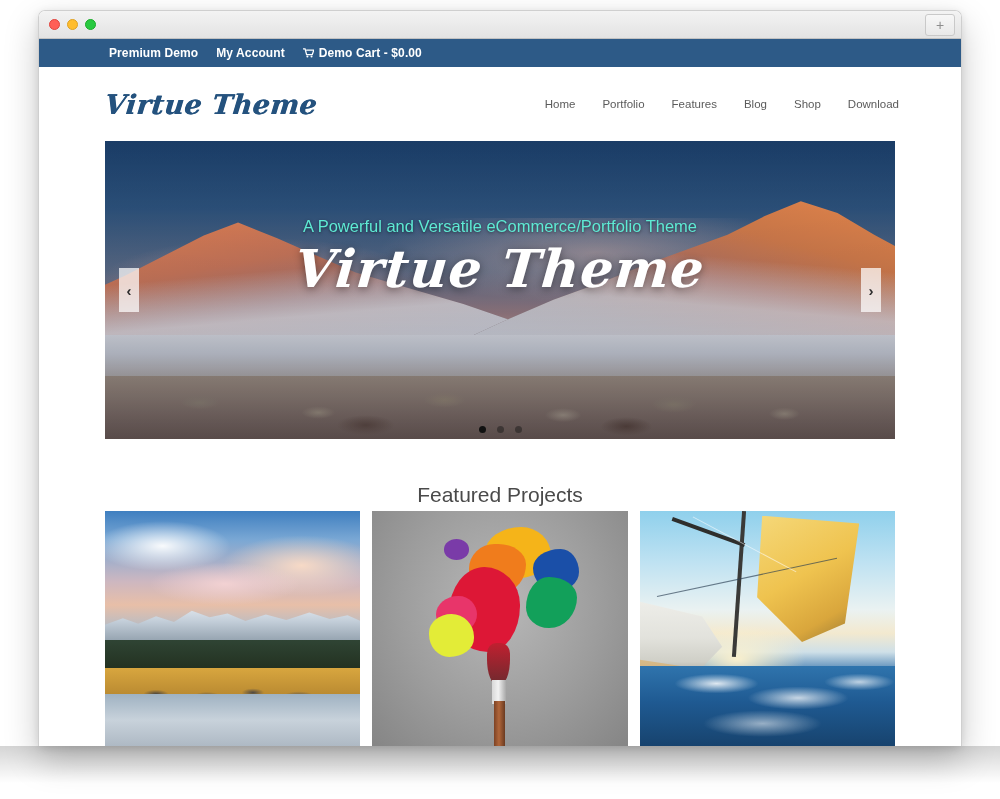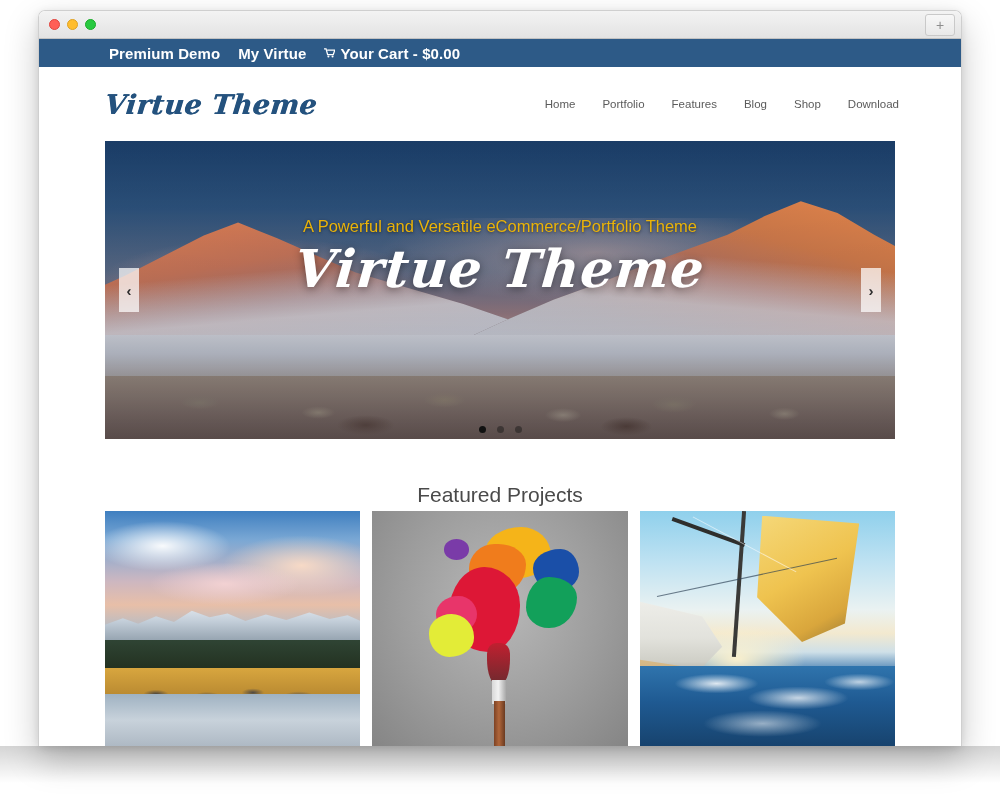--- a/index.html
+++ b/index.html
@@ -84,21 +84,21 @@
     padding: 0 0 0 0;
     position: relative;
   }
   #topbar-left {
     display: flex; align-items: center;
     gap: 18px;
     margin-left: 70px;
   }
   .topbar-link {
     color: #ffffff;
-    font-size: 15px;
+    font-size: 12px;
     font-weight: bold;
     letter-spacing: 0.1px;
     white-space: nowrap;
     display: flex; align-items: center; gap: 5px;
   }
   .cart-icon { display: inline-block; width: 11px; height: 10px; position: relative; }
   .cart-icon svg { display: block; }
 
   #search-wrap {
     position: absolute;
@@ -234,21 +234,21 @@
   }
 
   #hero-caption {
     position: absolute; left: 0; right: 0; top: 76px;
     text-align: center;
     color: #fff;
     z-index: 5;
   }
   #hero-subtitle {
     font-size: 16.5px;
-    color: #eab308;
+    color: #5eead4;
     text-shadow: 0 1px 3px rgba(0,0,0,0.5);
     margin-bottom: 6px;
   }
   #hero-title {
     font-family: "DejaVu Serif", serif;
     font-style: italic;
     font-weight: bold;
     font-size: 52px;
     line-height: 1.05;
     color: #ffffff;
@@ -387,31 +387,31 @@
   </div>
 
   <div id="viewport">
 
     <div id="topbar">
       <div id="topbar-left">
         <a class="topbar-link">
           <span>Premium Demo</span>
         </a>
         <a class="topbar-link">
-          <span>My Virtue</span>
+          <span>My Account</span>
         </a>
         <a class="topbar-link">
           <span class="cart-icon">
             <svg width="11" height="10" viewBox="0 0 16 14">
               <path d="M0 1h3l2.2 8.2h8.3l2.2-6.4H4.6" fill="none" stroke="#ffffff" stroke-width="1.8"></path>
               <circle cx="6.4" cy="12.2" r="1.5" fill="#ffffff"></circle>
               <circle cx="12.4" cy="12.2" r="1.5" fill="#ffffff"></circle>
             </svg>
           </span>
-          <span>Your Cart - $0.00</span>
+          <span>Demo Cart - $0.00</span>
         </a>
       </div>
 
     </div>
 
     <div id="header">
       <div id="logo">Virtue Theme</div>
       <nav id="mainnav">
         <a class="nav-link">Home</a>
         <a class="nav-link">Portfolio</a>

